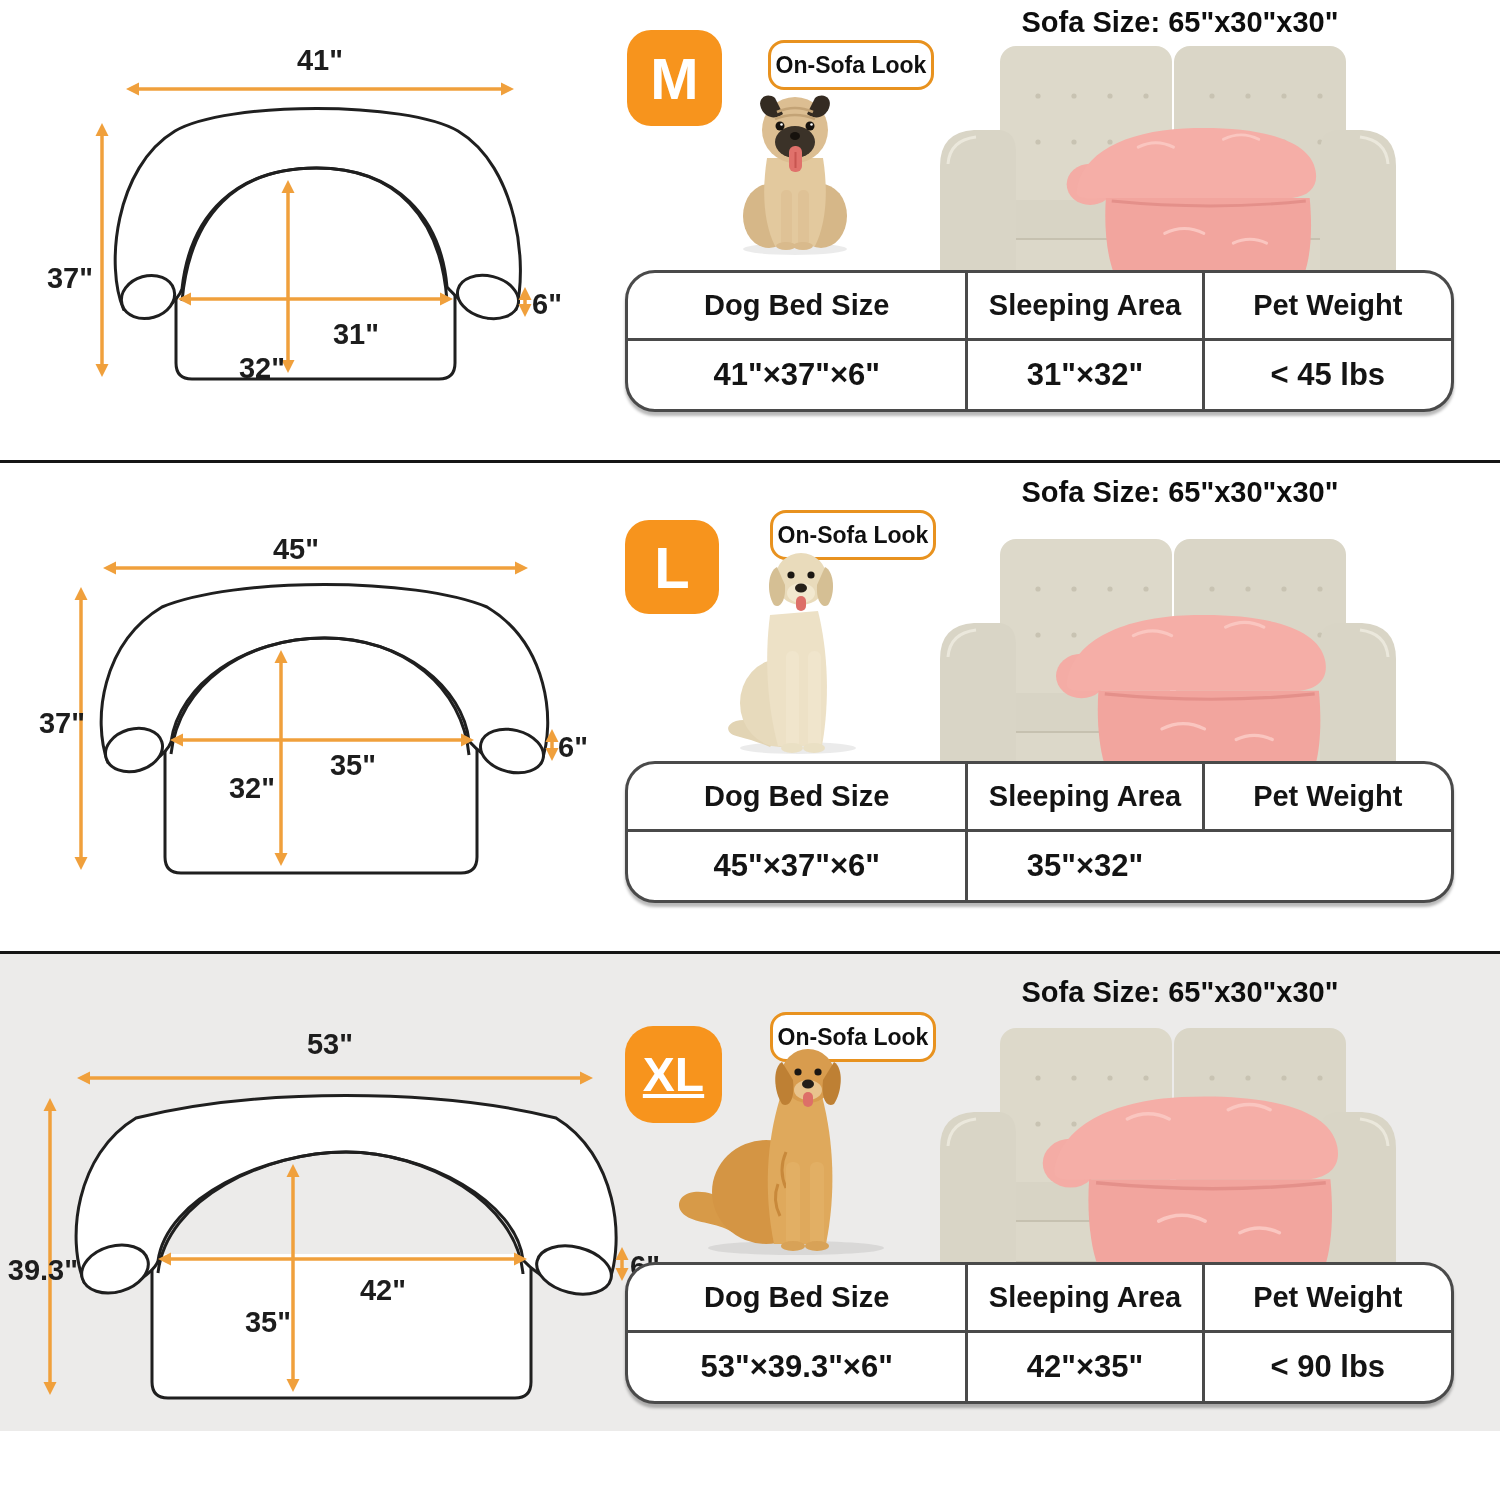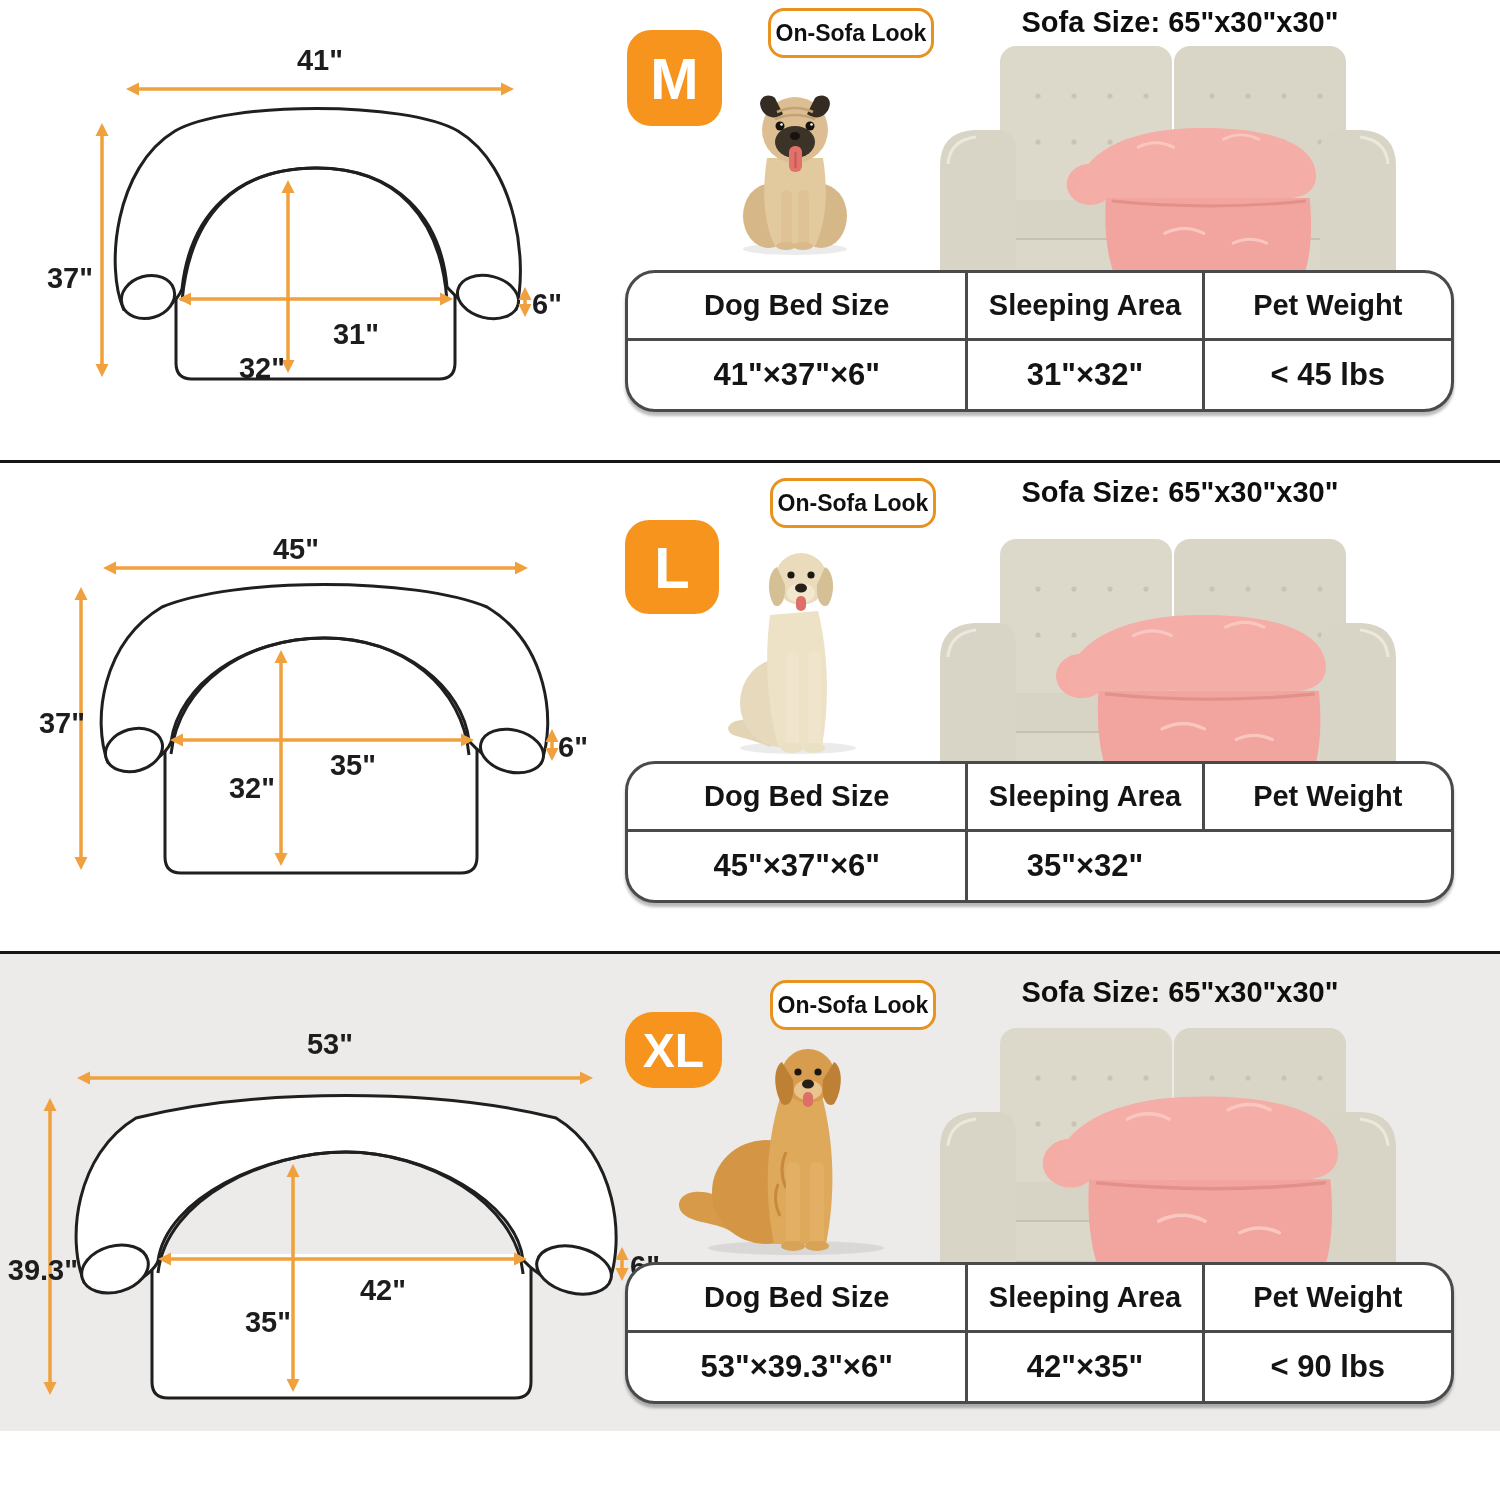--- a/index.html
+++ b/index.html
@@ -8,21 +8,21 @@
   .sec{position:absolute;left:0;width:1500px;overflow:hidden;}
   .sec-m{top:0;height:460px;border-bottom:3px solid #151515;background:#fff;}
   .sec-l{top:463px;height:488px;border-bottom:3px solid #151515;background:#fff;}
   .sec-xl{top:954px;height:477px;background:#ECEBEA;}
   .diagram{position:absolute;left:0;top:0;pointer-events:none;}
   .dim{position:absolute;font-size:29px;font-weight:bold;color:#1d1d1d;width:160px;text-align:center;white-space:nowrap;}
   .dim.right{text-align:right;}
   .dim.left{text-align:left;}
   .badge{position:absolute;background:#F7941D;color:#fff;font-weight:bold;display:flex;align-items:center;justify-content:center;border-radius:24px;font-size:58px;}
   .badge.xl{font-size:48px;border-radius:28px;}
-  .onsofa{position:absolute;width:160px;height:44px;background:#fff;border:3px solid #E8921F;border-radius:16px;display:flex;align-items:center;justify-content:center;font-size:23px;font-weight:bold;color:#101010;}
+  .onsofa{position:absolute;width:160px;height:44px;background:#fff;border:3px solid #E8921F;border-radius:16px;display:flex;align-items:center;justify-content:center;font-size:23px;font-weight:bold;color:#101010;margin-top:32px;}
   .sofa-size{position:absolute;left:950px;width:460px;text-align:center;font-size:29px;font-weight:bold;color:#0e0e0e;white-space:nowrap;}
   .spec-table{position:absolute;left:625px;width:823px;height:136px;background:#fff;border:3px solid #4A4A4A;border-radius:30px;display:grid;grid-template-columns:41% 28.7% 30.3%;grid-template-rows:1fr 1fr;overflow:hidden;box-shadow:0 4px 3px rgba(0,0,0,0.28);}
   .cell{display:flex;align-items:center;justify-content:center;color:#141414;}
   .th{font-size:29px;font-weight:bold;border-bottom:3px solid #4A4A4A;}
   .td{font-size:31px;font-weight:bold;}
   .c2,.c3{border-left:3px solid #4A4A4A;}
   .dogimg,.sofaimg{position:absolute;}
   .footer{position:absolute;left:0;top:1431px;width:1500px;height:54px;background:#ABABAB;color:#fff;font-size:27px;font-weight:bold;display:flex;align-items:center;justify-content:center;white-space:nowrap;}
 </style>
 </head>
@@ -239,21 +239,21 @@
         <line x1="622" y1="306" x2="622" y2="314" stroke="#F0A03C" stroke-width="3.5"></line>
         <polygon points="622,293 615.5,306 628.5,306" fill="#F0A03C"></polygon>
         <polygon points="622,327 615.5,314 628.5,314" fill="#F0A03C"></polygon>
       </svg>
     <span class="dim" style="left:250px;top:74px;">53"</span>
     <span class="dim right" style="left:0px;top:300px;width:78px;">39.3"</span>
     <span class="dim" style="left:303px;top:320px;">42"</span>
     <span class="dim" style="left:188px;top:352px;">35"</span>
     <span class="dim left" style="left:630px;top:296px;width:50px;">6"</span>
 
-    <div class="badge xl" style="left:625px;top:58px;width:97px;height:76px;">XL</div>
+    <div class="badge xl" style="left:625px;top:72px;width:97px;height:97px;text-decoration:underline;">XL</div>
     <div class="onsofa" style="left:770px;top:26px;">On-Sofa Look</div>
     <div class="sofa-size" style="top:22px;">Sofa Size: 65"x30"x30"</div>
 
     <svg class="dogimg" style="left:674px;top:80px;" width="238" height="222" viewBox="0 0 238 222">
       <ellipse cx="122" cy="214" rx="88" ry="7" fill="rgba(0,0,0,0.08)"></ellipse>
       <path d="M12,182 C0,174 4,160 20,158 C42,156 58,170 70,186 L58,198 C42,188 24,190 12,182 Z" fill="#D79A48"></path>
       <ellipse cx="92" cy="158" rx="54" ry="52" fill="#D49544"></ellipse>
       <path d="M106,64 C92,110 90,160 100,210 L152,210 C162,160 160,108 148,62 Z" fill="#DFA95C"></path>
       <path d="M112,118 q-8,18 0,36 M104,150 q-6,16 2,32" stroke="#C8893B" stroke-width="3" fill="none"></path>
       <rect x="112" y="128" width="14" height="84" rx="6" fill="#E2AF64"></rect>

